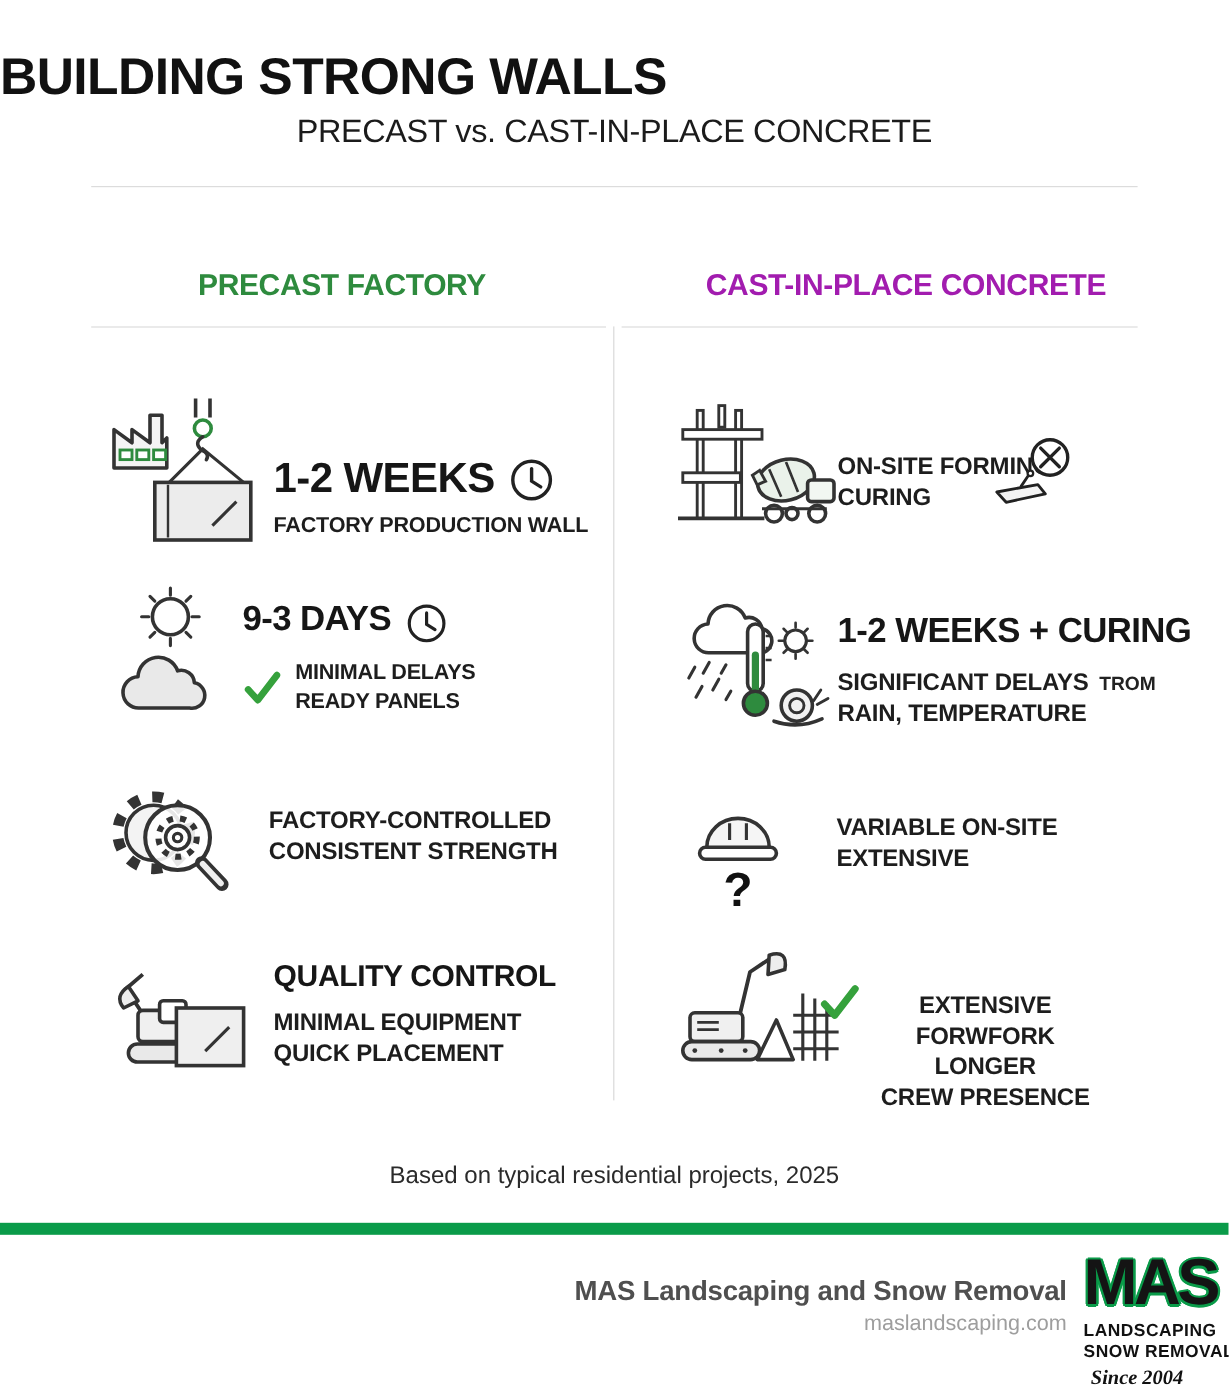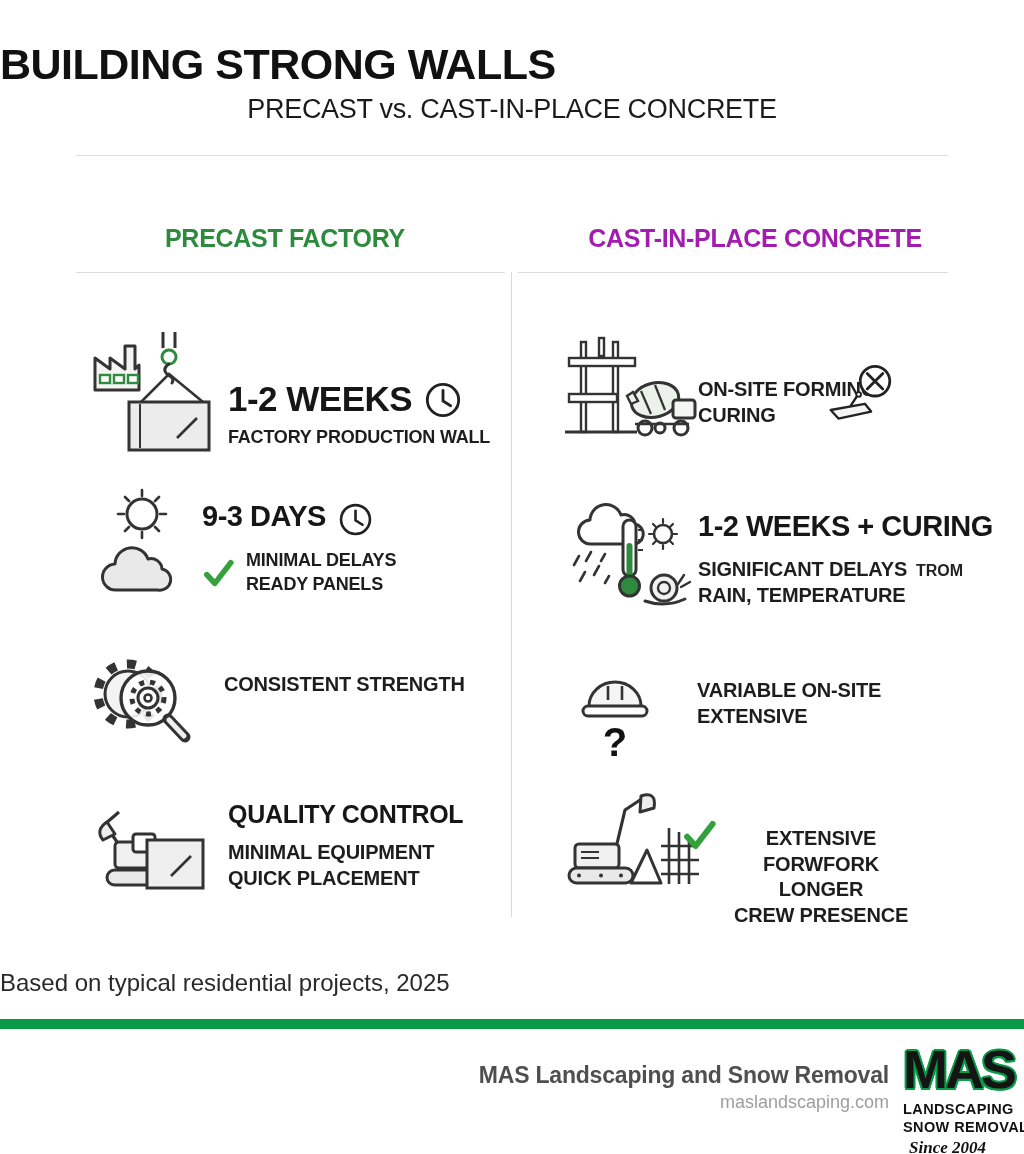--- a/index.html
+++ b/index.html
@@ -23,21 +23,21 @@
   .heading-lg{font-size:35px;font-weight:800;letter-spacing:-0.5px;color:#161616;line-height:1;}
   .heading-md{font-size:29px;font-weight:800;letter-spacing:-0.5px;color:#161616;line-height:1;}
   .heading-sm{font-size:25px;font-weight:800;letter-spacing:-0.3px;color:#161616;line-height:1;}
   .cap{font-size:18px;font-weight:700;letter-spacing:-0.2px;color:#1d1d1d;line-height:1.32;}
   .cap-lg{font-size:20px;font-weight:700;letter-spacing:-0.2px;color:#1d1d1d;line-height:1.28;}
   .note-sm{font-size:16px;font-weight:600;color:#222;margin-left:9px;}
   .hrow{display:flex;align-items:flex-start;gap:12px;}
 
   .qmark{font-size:40px;font-weight:800;color:#111;text-align:center;line-height:1;}
 
-  .footnote{left:0;right:0;top:969px;font-size:24px;font-weight:400;color:#2a2a2a;}
+  .footnote{left:0;right:0;top:969px;text-align:center;font-size:20px;font-weight:400;color:#2a2a2a;}
 
   .greenbar{left:0;top:1019px;width:1024px;height:10px;background:#0a9b49;}
 
   .footer-text{right:135px;top:1062px;text-align:right;}
   .company{font-size:23px;font-weight:700;color:#4f4f4f;letter-spacing:-0.2px;}
   .website{font-size:18px;font-weight:400;color:#9e9e9e;margin-top:3px;}
 
   .logo{left:903px;top:1042px;width:170px;text-align:left;}
   .logo-mas{font-size:54px;font-weight:800;letter-spacing:-3px;color:#141414;line-height:1;
     text-shadow:2px 0 0 #0a9b49,-2px 0 0 #0a9b49,0 2px 0 #0a9b49,0 -2px 0 #0a9b49,
@@ -127,20 +127,21 @@
       <circle cx="40" cy="44" r="23" fill="#f3f3f3" stroke="#333" stroke-width="3"></circle>
       <circle cx="60" cy="48" r="27" fill="#ffffff" fill-opacity="0.88" stroke="#333" stroke-width="3.4"></circle>
       <circle cx="60" cy="48" r="16" fill="none" stroke="#333" stroke-width="5" stroke-dasharray="5 6"></circle>
       <circle cx="60" cy="48" r="10" fill="#fff" stroke="#333" stroke-width="3"></circle>
       <circle cx="60" cy="48" r="3.5" fill="none" stroke="#333" stroke-width="2.6"></circle>
       <path d="M80 69 L97 87" stroke="#333" stroke-width="11" stroke-linecap="round"></path>
       <path d="M81 70 L96 86" stroke="#efefef" stroke-width="5" stroke-linecap="round"></path>
     </svg>
   </div>
   <div class="abs" style="left:224px;top:672px;">
+    <div class="cap-lg">FACTORY-CONTROLLED</div>
     <div class="cap-lg">CONSISTENT STRENGTH</div>
   </div>
 
   <div class="abs" style="left:85px;top:800px;">
     <svg width="124" height="96" viewBox="0 0 124 96">
       <path d="M36 48 L20 24 L34 12" fill="none" stroke="#333" stroke-width="3.2" stroke-linejoin="round"></path>
       <path d="M22 22 q-12 8 -4 18 l12 -6 z" fill="#eee" stroke="#333" stroke-width="3" stroke-linejoin="round"></path>
       <rect x="30" y="42" width="38" height="26" rx="4" fill="#f0f0f0" stroke="#333" stroke-width="3"></rect>
       <rect x="48" y="34" width="22" height="18" rx="3" fill="#fff" stroke="#333" stroke-width="3"></rect>
       <rect x="22" y="70" width="56" height="15" rx="7.5" fill="#e9e9e9" stroke="#333" stroke-width="3"></rect>

